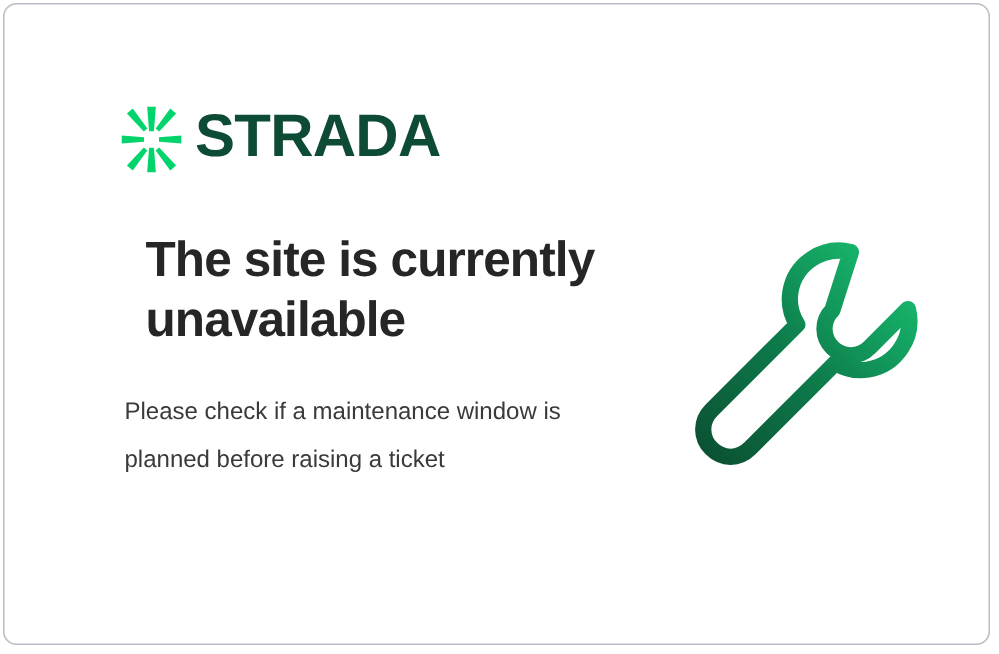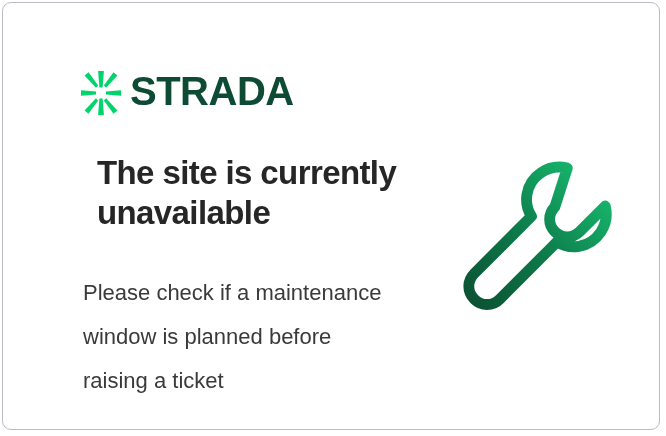--- a/index.html
+++ b/index.html
@@ -62,25 +62,25 @@
     font-weight: bold;
     line-height: 1.22;
     letter-spacing: -0.6px;
     color: #262626;
   }
 
   
   .body-copy {
     position: absolute;
     left: 80px;
-    top: 268px;
+    top: 256px;
     width: 300px;
     margin: 0;
     font-family: "Liberation Sans", sans-serif;
-    font-size: 22px;
+    font-size: 16px;
     font-weight: normal;
     line-height: 2.0;
     color: #3a3a3a;
   }
 
   
   .wrench-illustration {
     position: absolute;
     left: 455px;
     top: 155px;

